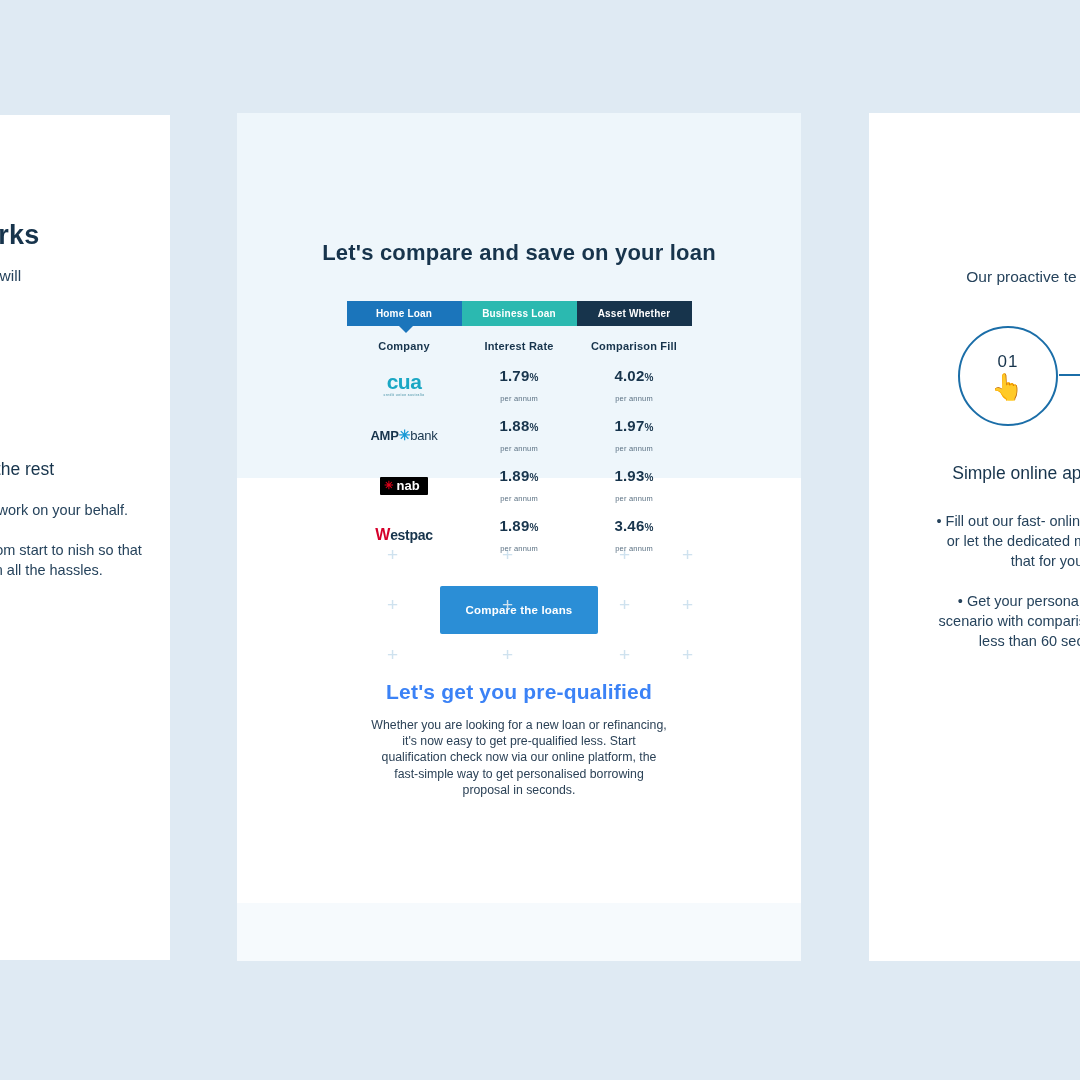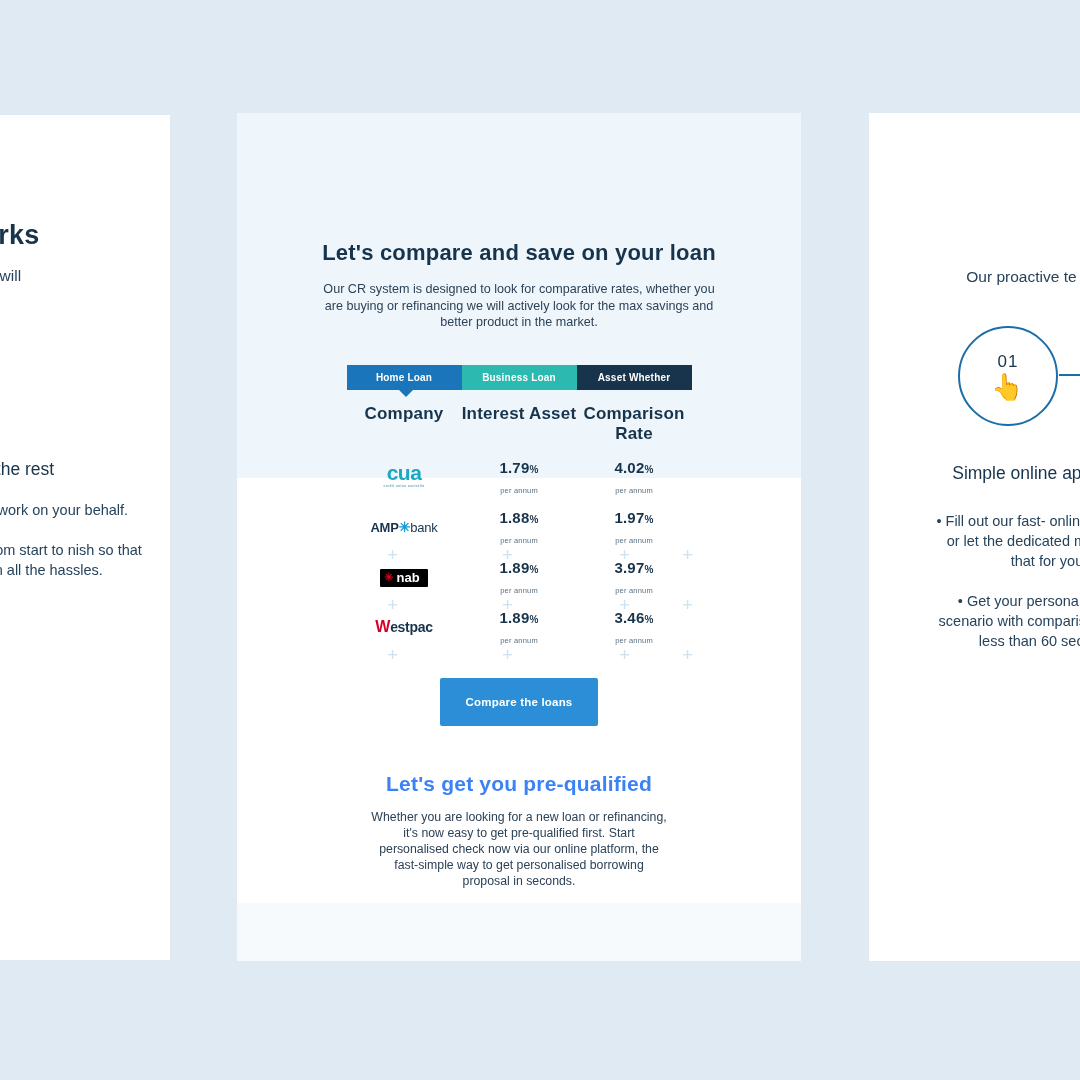--- a/index.html
+++ b/index.html
@@ -148,21 +148,21 @@
   }
 
   
   .rate-table {
     position: relative;
     margin: 14px auto 0;
     width: 345px;
   }
   .rt-head {
     display: flex;
-    font-size: 17px;
+    font-size: 11px;
     font-weight: 700;
     color: #17344c;
     padding-bottom: 8px;
   }
   .rt-head div { flex: 1; text-align: center; letter-spacing: .2px; }
   .rt-row {
     display: flex;
     align-items: center;
     height: 50px;
   }
@@ -321,34 +321,33 @@
       <div class="plus" style="left:150px; top:482px;">+</div>
       <div class="plus" style="left:265px; top:482px;">+</div>
       <div class="plus" style="left:382px; top:482px;">+</div>
       <div class="plus" style="left:445px; top:482px;">+</div>
       <div class="plus" style="left:150px; top:532px;">+</div>
       <div class="plus" style="left:265px; top:532px;">+</div>
       <div class="plus" style="left:382px; top:532px;">+</div>
       <div class="plus" style="left:445px; top:532px;">+</div>
 
       <div class="c-title">Let's compare and save on your loan</div>
-      <div class="c-sub">Our CR system is designed to look for comparative rates, whether you are buying or refinancing we will actively look for the max savings and better product in the market.</div>
 
       <div class="tabs">
         <div class="tab tab-1">Home Loan</div>
         <div class="tab tab-2">Business Loan</div>
         <div class="tab tab-3">Asset Whether</div>
         <div class="tab-pointer"></div>
       </div>
 
       <div class="rate-table">
         <div class="rt-head">
           <div>Company</div>
-          <div>Interest Asset</div>
-          <div>Comparison Rate</div>
+          <div>Interest Rate</div>
+          <div>Comparison Fill</div>
         </div>
 
         <div class="rt-row">
           <div class="rt-cell">
             <span class="logo logo-cua">
               <span>cua</span>
               <small>credit union australia</small>
             </span>
           </div>
           <div class="rt-cell">
@@ -380,21 +379,21 @@
             <span class="logo logo-nab">
                 <span class="star">✳</span>
                 <span>nab</span>
               </span>
           </div>
           <div class="rt-cell">
             <div class="rate-val"><span>1.89</span><span class="pct">%</span></div>
             <div class="rate-note">per annum</div>
           </div>
           <div class="rt-cell">
-            <div class="rate-val"><span>3.97</span><span class="pct">%</span></div>
+            <div class="rate-val"><span>1.93</span><span class="pct">%</span></div>
             <div class="rate-note">per annum</div>
           </div>
         </div>
 
         <div class="rt-row">
           <div class="rt-cell">
             <span class="logo logo-wes"><span class="w">W</span>estpac</span>
           </div>
           <div class="rt-cell">
             <div class="rate-val"><span>1.89</span><span class="pct">%</span></div>
@@ -405,21 +404,21 @@
             <div class="rate-note">per annum</div>
           </div>
         </div>
       </div>
 
       <div class="cta-wrap">
         <button class="cta-btn">Compare the loans</button>
       </div>
 
       <div class="c-title2">Let's get you pre-qualified</div>
-      <div class="c-sub2">Whether you are looking for a new loan or refinancing, it's now easy to get pre-qualified first. Start personalised check now via our online platform, the fast-simple way to get personalised borrowing proposal in seconds.</div>
+      <div class="c-sub2">Whether you are looking for a new loan or refinancing, it's now easy to get pre-qualified less. Start qualification check now via our online platform, the fast-simple way to get personalised borrowing proposal in seconds.</div>
     </div>
 
     <div class="center-footer"></div>
   </div>
 
   <div class="card card-right">
     <div class="right-title">Our proce</div>
     <div class="right-sub">Our proactive te help an</div>
 
     <div class="right-circle-wrap">

